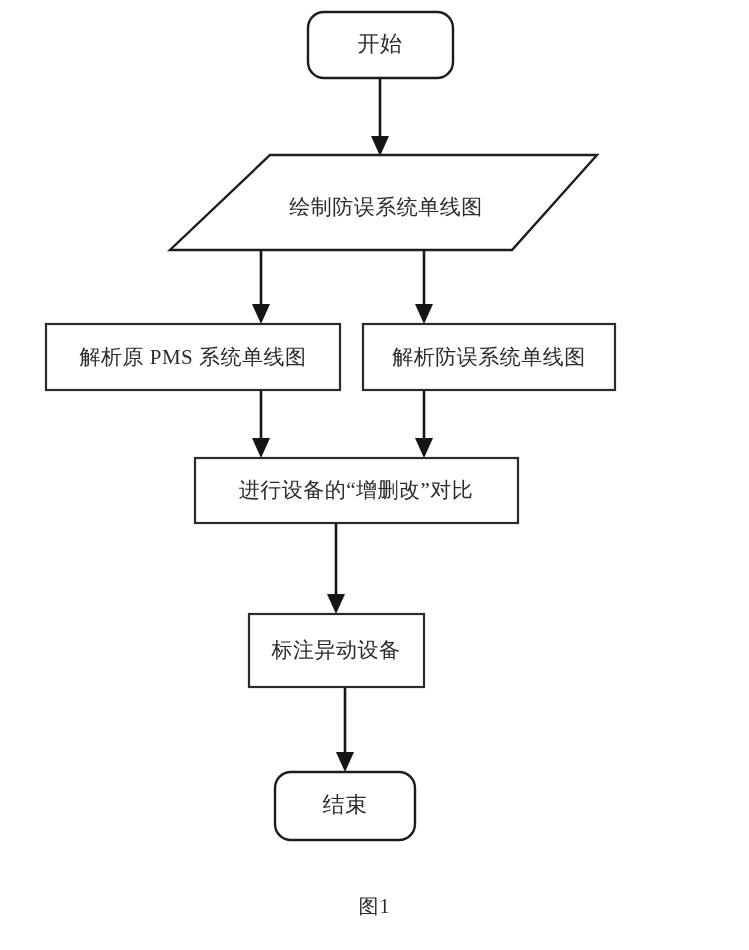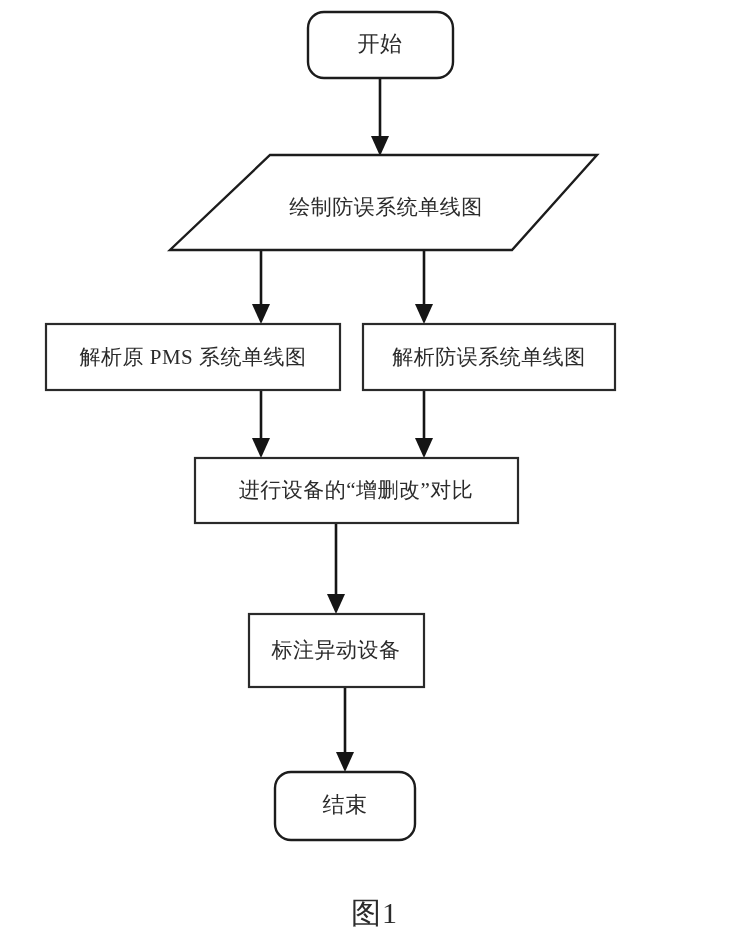--- a/index.html
+++ b/index.html
@@ -55,21 +55,21 @@
     fill: #151515;
     stroke: none;
   }
   .caption {
     position: absolute;
     left: 0;
     top: 893px;
     width: 749px;
     text-align: center;
     font-family: "Liberation Serif", "DejaVu Serif", serif;
-    font-size: 30px;
+    font-size: 20px;
     color: #2b2b2b;
     letter-spacing: 1px;
   }
 </style>
 </head>
 <body>
 
 <div id="canvas">
 
   <svg id="flow-svg" viewBox="0 0 749 950">

